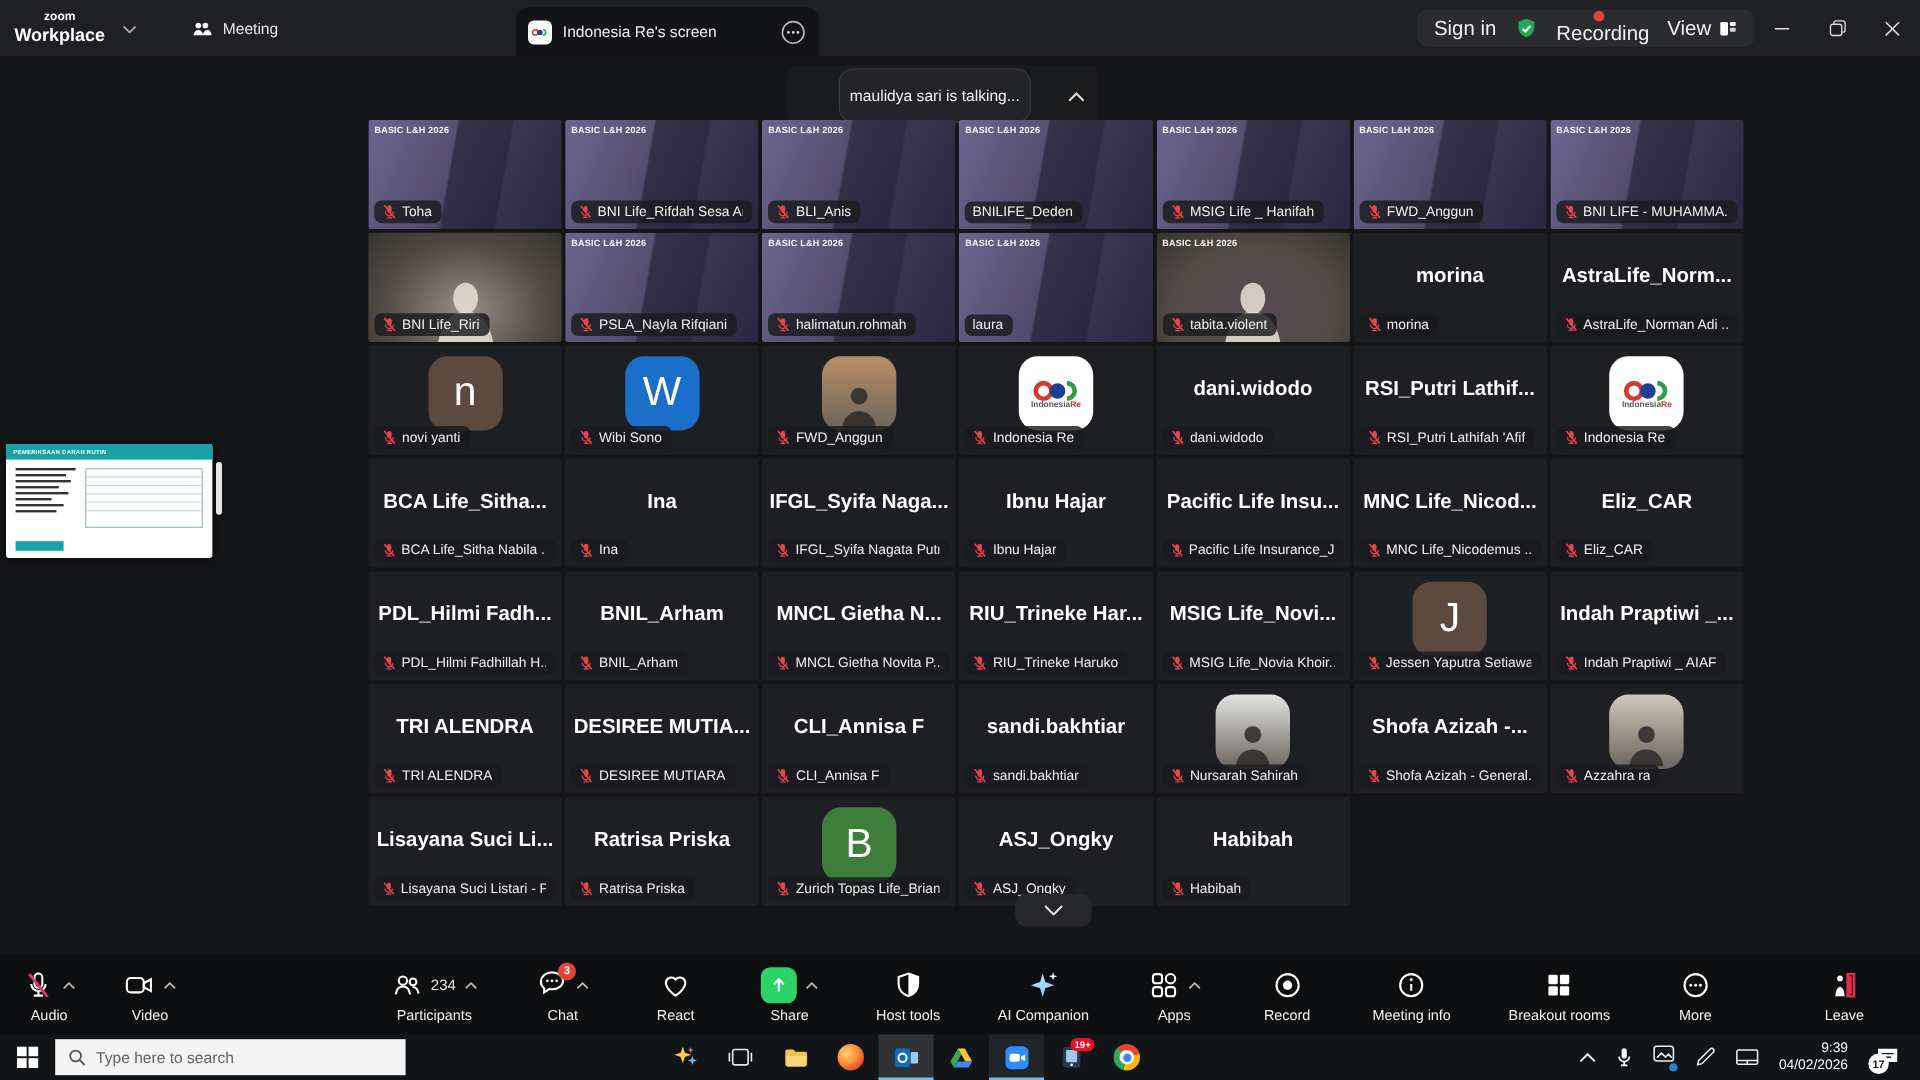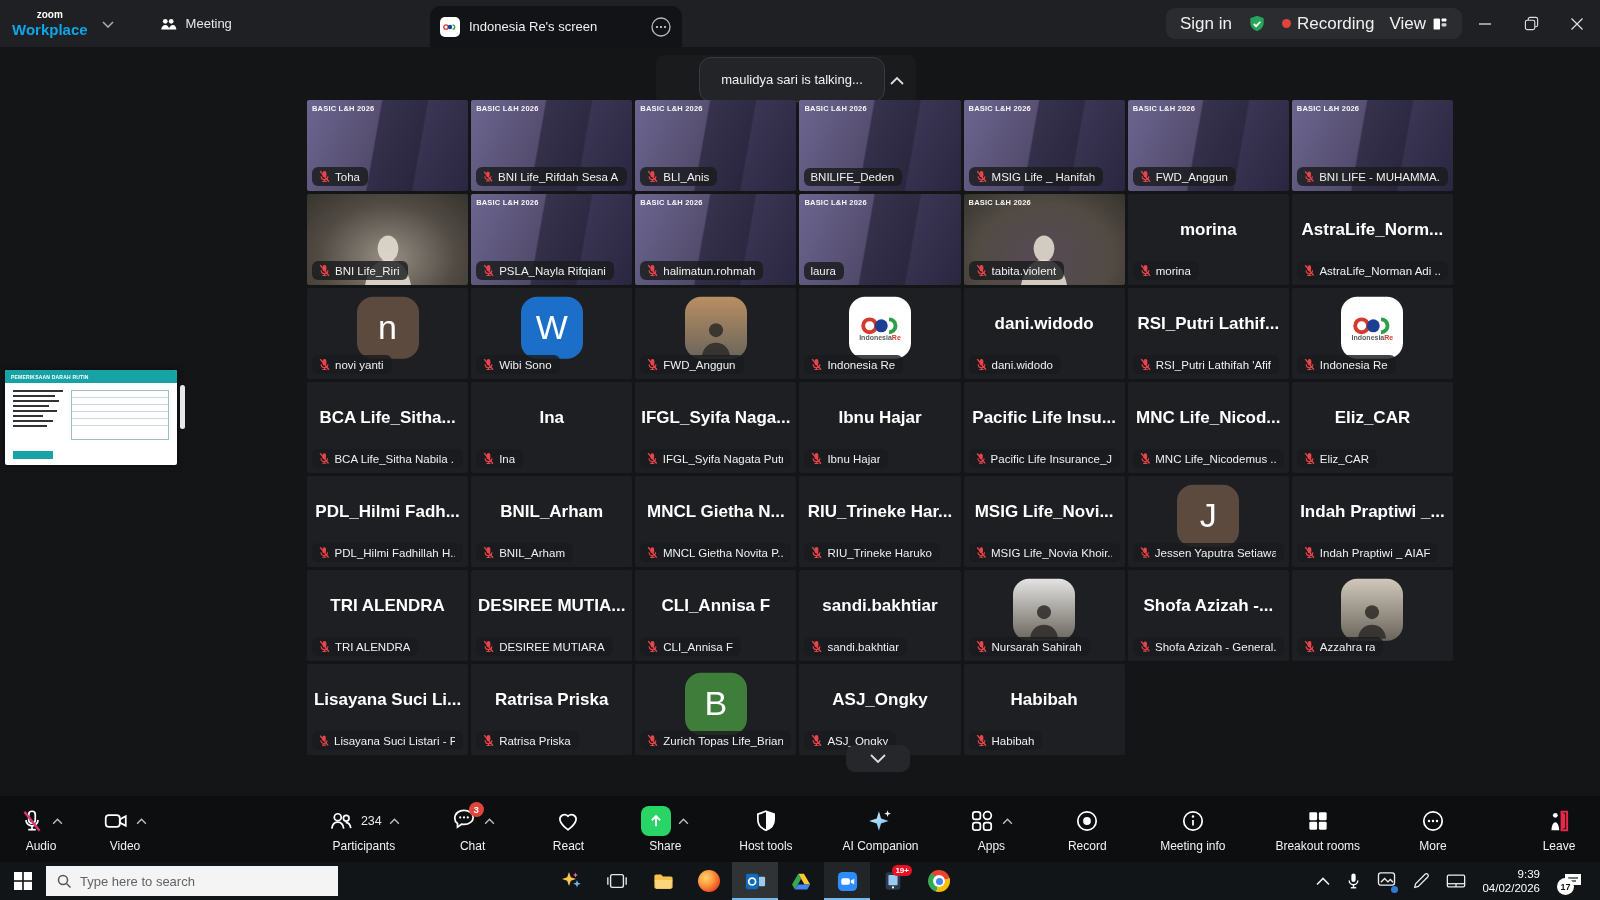--- a/index.html
+++ b/index.html
@@ -3,38 +3,38 @@
 <meta charset="utf-8">
 <style>
   * { margin:0; padding:0; box-sizing:border-box; font-family:"Liberation Sans", sans-serif; }
   html,body { width:1600px; height:900px; overflow:hidden; background:#141517; cursor:default; }
   body { position:relative; color:#eee; }
 
   
   .titlebar { position:absolute; top:0; left:0; width:1600px; height:47px; background:#1f2023; display:flex; align-items:center; }
   .brand { margin-left:12px; line-height:1;text-align:center; }
   .brand .z { font-size:10px; font-weight:700; color:#fff; }
-  .brand .w { font-size:15px; font-weight:600; color:#0ea5e9; margin-top:2px; }
+  .brand .w { font-size:15px; font-weight:600; color:#ffffff; margin-top:2px; }
   .tb-chev { margin-left:14px; opacity:.8; }
   .meeting-tab { display:flex; align-items:center; gap:8px; margin-left:44px; font-size:13px; color:#e8e8e8;text-align:center; }
   .active-tab { position:absolute; left:430px; top:6px; width:252px; height:41px; background:#121316; border-radius:10px 10px 0 0; display:flex; align-items:center; padding:0 10px; gap:9px; }
   .active-tab .title { font-size:13px; color:#f0f0f0; flex:1; white-space:nowrap; overflow:hidden; }
   .tab-logo { width:20px; height:20px; background:#fff; border-radius:5px; display:flex; align-items:center; justify-content:center; }
   .tb-right { margin-left:auto; display:flex; align-items:center; }
   .tb-pill { background:#2b2c2f; border-radius:9px; height:31px; display:flex; align-items:center; gap:15px; padding:0 14px; font-size:17px; color:#f0f0f0; }
   .rec-dot { width:9px; height:9px; border-radius:50%; background:#e0443a; display:inline-block; margin-right:6px; }
-  .rec-wrap { display:flex; align-items:center; }
+  .rec-wrap { display:flex; align-items:center;flex-direction:column; }
   .view-wrap { display:flex; align-items:center; gap:6px; }
   .winbtn { width:46px; height:47px; display:flex; align-items:center; justify-content:center; }
 
   
   .main { position:absolute; top:47px; left:0; width:1600px; height:749px; background:#141517; }
 
   .toast-band { position:absolute; left:656px; top:8px; width:260px; height:50px; background:#1a1b1d; border-radius:8px; }
-  .toast { position:absolute; left:699px; top:10px; width:186px; height:45px; background:#232427; border:1px solid #3a3b3e; border-radius:12px; display:flex; align-items:center; justify-content:center; font-size:13px; color:#f2f2f2; }
+  .toast { position:absolute; left:699px; top:10px; width:160px; height:45px; background:#232427; border:1px solid #3a3b3e; border-radius:12px; display:flex; align-items:center; justify-content:center; font-size:13px; color:#f2f2f2; }
   .toast-chev { position:absolute; left:884px; top:20px; width:26px; height:26px; display:flex; align-items:center; justify-content:center; }
 
   
   .share-preview { position:absolute; left:5px; top:323px; width:172px; height:95px; background:#fff; border-radius:2px; overflow:hidden; box-shadow:0 0 6px rgba(0,0,0,.6); }
   .sp-head { height:13px; background:#17a2a6; color:#fff; font-size:5px; font-weight:700; display:flex; align-items:center; padding-left:6px; letter-spacing:.2px; }
   .sp-lines { position:absolute; left:8px; top:20px; width:52px; }
   .sp-lines div { height:2px; background:#333; margin-bottom:3px; }
   .sp-table { position:absolute; left:66px; top:20px; width:98px; height:50px; border:1px solid #9bbfc3; }
   .sp-table div { height:1px; background:#c9d8da; margin-top:6px; }
   .sp-foot { position:absolute; left:8px; bottom:6px; width:40px; height:8px; background:#17a2a6; }
@@ -56,21 +56,21 @@
   .logo-word b { color:#d63a2f; }
   .avatar-photo svg { width:46px; height:40px; margin-top:18px; }
   .pill { position:absolute; left:5px; bottom:5px; max-width:calc(100% - 10px); display:flex; align-items:center; gap:4px; background:rgba(26,27,29,.82); border-radius:6px; padding:3px 8px 3px 6px; }
   .pill-text { font-size:11.5px; color:#f0f0f0; white-space:nowrap; overflow:hidden; }
   .collapse-btn { position:absolute; left:846px; top:698px; width:64px; height:27px; background:#26272a; border-radius:9px; display:flex; align-items:center; justify-content:center; }
 
   
   .zoom-toolbar { position:absolute; left:0; top:796px; width:1600px; height:66px; background:#0d0e10; display:flex; align-items:center; }
   .tzone-left { display:flex; margin-left:18px; gap:38px; }
   .tzone-center { flex:1; display:flex; justify-content:space-evenly; margin:0 30px 0 130px; }
-  .tzone-right { margin-right:18px; }
+  .tzone-right { margin-right:40px; }
   .tb-item { display:flex; flex-direction:column; align-items:center; gap:2px; position:relative; min-width:46px; }
   .icon-row { height:32px; display:flex; align-items:center; gap:7px; position:relative; }
   .tb-label { font-size:12px; color:#f2f2f2; white-space:nowrap; }
   .chev-up { opacity:.85; }
   .pcount { font-size:12.5px; color:#e8e8e8; }
   .chat-badge { position:absolute; top:-4px; right:-7px; background:#e0443a; color:#fff; min-width:15px; height:15px; border-radius:8px; font-size:9.5px; font-weight:700; display:flex; align-items:center; justify-content:center; padding:0 3px; }
   .share-sq { width:30px; height:30px; background:#2bd467; border-radius:8px; display:flex; align-items:center; justify-content:center; }
 
   
   .taskbar { position:absolute; left:0; top:862px; width:1600px; height:38px; background:#121517; display:flex; align-items:center; }

